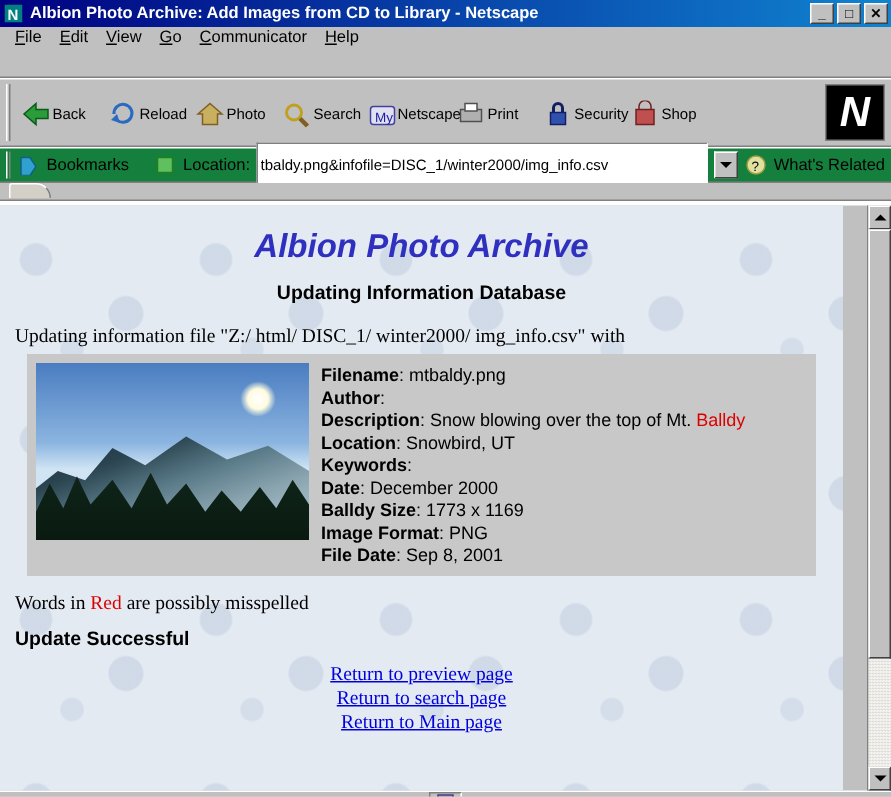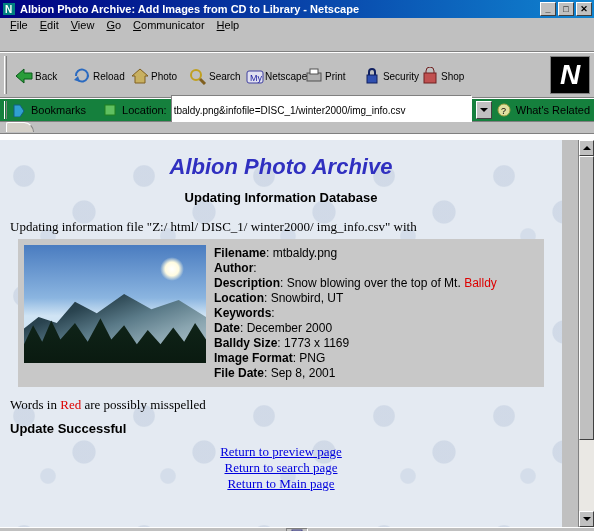--- a/index.html
+++ b/index.html
@@ -128,21 +128,21 @@
   .tabstrip .tab {
     position: absolute; left: 6px; top: 0;
     width: 28px; height: 10px;
     background: #d4d0c8;
     border-top: 1px solid #fff; border-left: 1px solid #fff; border-right: 1px solid #808080;
     border-radius: 2px 10px 0 0;
   }
   .content-wrap {
     display: flex;
     height: calc(531px - 18px - 18px - 46px - 24px - 12px - 20px);
-    border-top: 6px solid #ffffff;
+    border-top: 3px solid #ffffff;
     background: #c0c0c0;
     gap: 16px;
   }
   .content {
     flex: 1;
     background: #e4eaf2;
     background-image:
       radial-gradient(circle at 20% 30%, rgba(150,170,200,0.25) 8%, transparent 9%),
       radial-gradient(circle at 70% 60%, rgba(150,170,200,0.25) 10%, transparent 11%),
       radial-gradient(circle at 40% 80%, rgba(150,170,200,0.2) 6%, transparent 7%);

